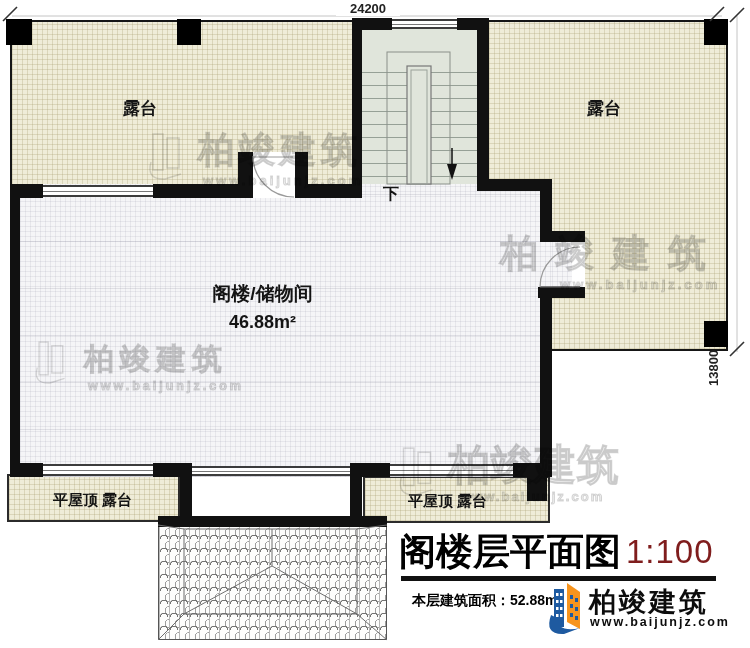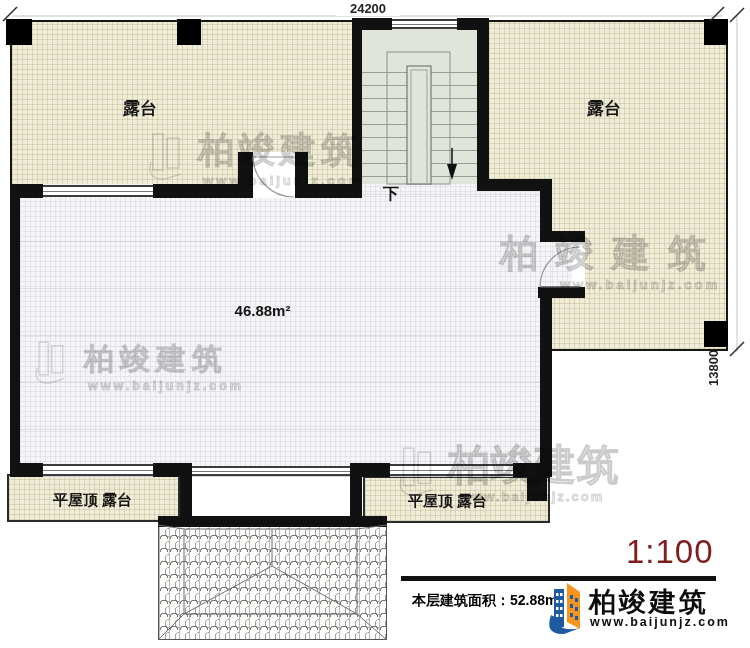--- a/index.html
+++ b/index.html
@@ -168,25 +168,27 @@
       </svg>
     <div class="wm" style="position:absolute;left:56px;top:0;font-size:42px;letter-spacing:1px">柏竣建筑</div>
     <div class="wm" style="position:absolute;left:68px;top:46px;font-size:13px;letter-spacing:2px">www.baijunjz.com</div>
   </div>
 
   <div class="abs dimtxt" style="left:336px;top:1px;width:64px;height:15px">24200</div>
   <div class="abs dimtxt vtext" style="left:706px;top:336px;width:22px;height:64px;background:transparent">13800</div>
 
   <div class="abs lbl" style="left:108px;top:97px;width:64px;font-size:17px">露台</div>
   <div class="abs lbl" style="left:572px;top:97px;width:64px;font-size:17px">露台</div>
-  <div class="abs lbl" style="left:215px;top:302px;width:95px;font-size:15px">46.88m²</div>
+  <div class="abs lbl" style="left:195px;top:281px;width:135px;font-size:19px">阁楼/储物间</div>
+  <div class="abs lbl" style="left:215px;top:312px;width:95px;font-size:18px">46.88m²</div>
   <div class="abs lbl" style="left:35px;top:491px;width:115px;font-size:15px">平屋顶 露台</div>
   <div class="abs lbl" style="left:390px;top:492px;width:115px;font-size:15px">平屋顶 露台</div>
   <div class="abs lbl" style="left:380px;top:184px;width:22px;font-size:16px">下</div>
 
+  <div class="abs tb-title" style="left:399px;top:527px">阁楼层平面图</div>
   <div class="abs tb-scale" style="left:626px;top:533px">1:100</div>
   <div class="abs tb-rule" style="left:401px;top:576px;width:315px;height:5px"></div>
   <div class="abs tb-area" style="left:412px;top:592px">本层建筑面积：52.88m²</div>
   <svg class="abs" style="left:542px;top:581px" width="44" height="58" viewBox="0 0 44 58">
     <path d="M9 34 Q2 54 22 53 L38 47 Q16 52 13 36 Z" fill="#1e5aa0"></path>
     <rect x="12" y="8" width="10" height="38" fill="#1e5aa0"></rect>
     <path d="M25 2 L38 11 L38 48 L25 41 Z" fill="#f7941d"></path>
     <g fill="#fff">
       <rect x="14" y="12" width="2.5" height="3"></rect>
         <rect x="18" y="12" width="2.5" height="3"></rect>

